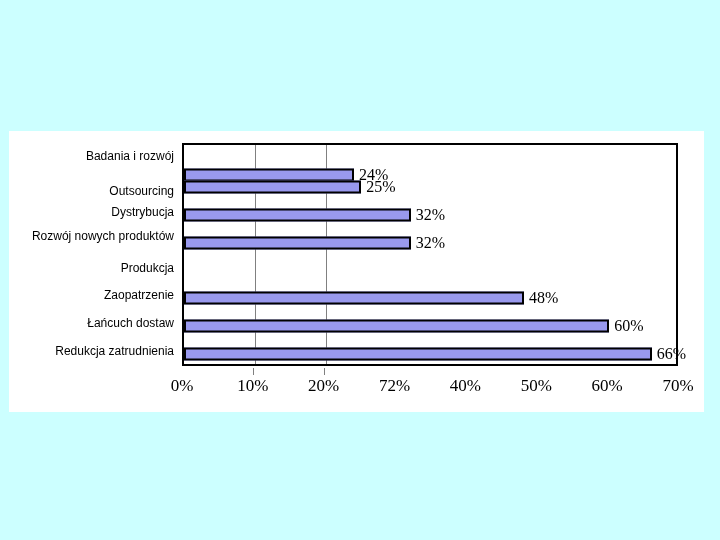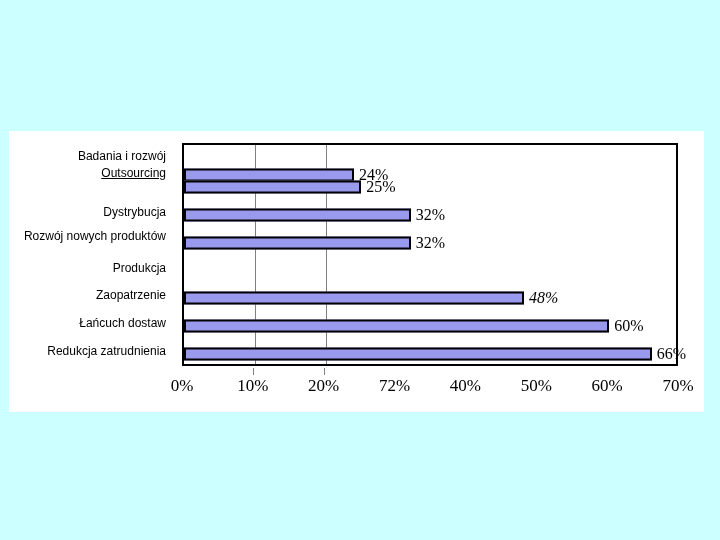--- a/index.html
+++ b/index.html
@@ -81,21 +81,21 @@
 
   .cat-label {
     position: absolute;
     right: 0;
     height: 27.875px;
     line-height: 27.875px;
     font-size: 12px;
     color: #000000;
     white-space: nowrap;
     text-align: right;
-    padding-right: 16px;
+    padding-right: 8px;
     font-family: "Liberation Sans", sans-serif;
   }
 
   #cat-axis {
     position: absolute;
     left: 0;
     top: 12px;
     width: 173px;
     height: 223px;
   }
@@ -127,21 +127,21 @@
   }
 </style>
 </head>
 <body>
 
 <div id="slide">
   <div id="chart-card">
 
     <div id="cat-axis">
         <div class="cat-label" style="top: 0px;">Badania i rozwój</div>
-        <div class="cat-label" style="top: 17px; text-decoration: underline;">Outsourcing</div>
+        <div class="cat-label" style="top: 35px;">Outsourcing</div>
         <div class="cat-label" style="top: 55.75px;">Dystrybucja</div>
         <div class="cat-label" style="top: 80px; margin-left: 6px;">Rozwój nowych produktów</div>
         <div class="cat-label" style="top: 111.5px;">Produkcja</div>
         <div class="cat-label" style="top: 139.375px;">Zaopatrzenie</div>
         <div class="cat-label" style="top: 167.25px;">Łańcuch dostaw</div>
         <div class="cat-label" style="top: 195.125px;">Redukcja zatrudnienia</div>
       </div>
 
     <div id="plot">
         <div class="gridline" style="left: 70.8571px; background: rgb(128, 128, 128);"></div>
@@ -157,21 +157,21 @@
         <div class="bar-row" style="top: 55.75px;">
           <div class="bar" title="Dystrybucja 32%" style="width: 226.743px; background: rgb(153, 153, 238); border-color: rgb(0, 0, 0);"></div>
           <div class="bar-label" style="left: 226.743px;">32%</div>
         </div>
         <div class="bar-row" style="top: 83.625px;">
           <div class="bar" title="Rozwój nowych produktów 32%" style="width: 226.743px; background: rgb(153, 153, 238); border-color: rgb(0, 0, 0);"></div>
           <div class="bar-label" style="left: 226.743px;">32%</div>
         </div>
         <div class="bar-row" style="top: 139.375px;">
           <div class="bar" title="Zaopatrzenie 48%" style="width: 340.114px; background: rgb(153, 153, 238); border-color: rgb(0, 0, 0);"></div>
-          <div class="bar-label" style="left: 340.114px; font-style: italic;">48%</div>
+          <div class="bar-label" style="left: 340.114px;">48%</div>
         </div>
         <div class="bar-row" style="top: 167.25px;">
           <div class="bar" title="Łańcuch dostaw 60%" style="width: 425.143px; background: rgb(153, 153, 238); border-color: rgb(0, 0, 0);"></div>
           <div class="bar-label" style="left: 425.143px;">60%</div>
         </div>
         <div class="bar-row" style="top: 195.125px;">
           <div class="bar" title="Redukcja zatrudnienia 66%" style="width: 467.657px; background: rgb(153, 153, 238); border-color: rgb(0, 0, 0);"></div>
           <div class="bar-label" style="left: 467.657px;">66%</div>
         </div>
       </div>

